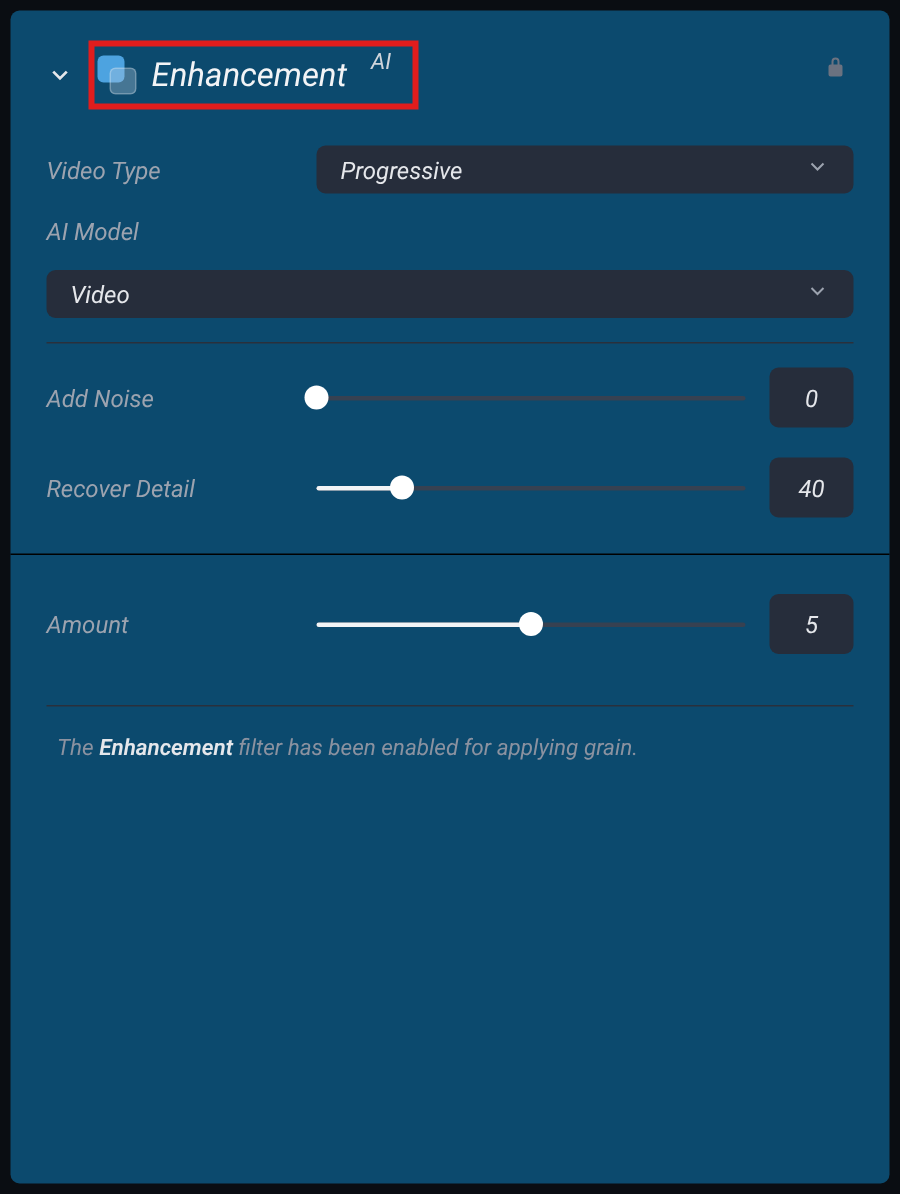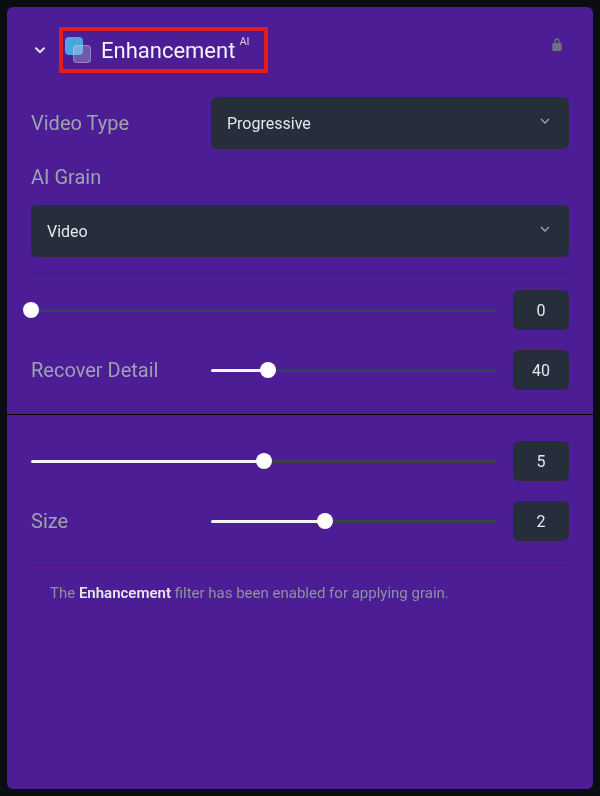--- a/index.html
+++ b/index.html
@@ -8,23 +8,24 @@
     height: 796px;
     background: #0a0d12;
     font-family: -apple-system, BlinkMacSystemFont, "Segoe UI", Roboto, sans-serif;
     color: #9ca3af;
     overflow: hidden;
   }
   .container {
     width: 586px;
     height: 782px;
     margin: 7px;
-    background: #4c1d95;
+    background: #0c4a6e;
     border-radius: 6px;
     padding: 0;
+    font-style: italic;
   }
   .section {
     padding: 20px 24px 14px 24px;
   }
   .sec-header {
     display: flex;
     align-items: center;
     margin-bottom: 24px;
     position: relative;
   }
@@ -42,22 +43,22 @@
     margin-left: -4px;
   }
   .title-text {
     color: #f3f4f6;
     font-size: 22px;
     font-weight: 400;
     margin-left: 10px;
   }
   .ai-sup {
     color: #d1d5db;
-    font-size: 11px;
-    margin-left: 4px;
+    font-size: 15px;
+    margin-left: 16px;
     position: relative;
     top: -9px;
   }
   .icon-stack {
     position: relative;
     width: 26px;
     height: 26px;
     display: inline-block;
   }
   .sq1, .sq2 { position: absolute; border-radius: 4px; }
@@ -90,26 +91,26 @@
     border-radius: 10px;
     top: 2px; right: 2px;
   }
   .row {
     display: flex;
     align-items: center;
     margin-bottom: 16px;
   }
   .label {
     width: 180px;
-    font-size: 20px;
+    font-size: 16px;
     color: #9ca3af;
   }
   .select {
     flex: 1;
-    height: 52px;
+    height: 32px;
     background: #262d3b;
     border-radius: 6px;
     display: flex;
     align-items: center;
     padding: 0 16px;
     color: #e5e7eb;
     font-size: 16px;
     cursor: pointer;
     position: relative;
   }
@@ -174,21 +175,20 @@
   }
   .sec-divider {
     height: 1px;
     background: #000;
     margin: 0;
   }
   .footer {
     padding: 4px 24px 18px 31px;
     color: #8b92a0;
     font-size: 15px;
-    margin-left: 12px;
   }
   .footer .bold { color: #e5e7eb; font-weight: 600; }
   .footer-divider {
     height: 1px;
     background: #2a303c;
     margin: 0 24px 14px 24px;
   }
 </style>
 </head>
 <body>
@@ -221,35 +221,36 @@
       <div class="label">Video Type</div>
       <div class="select">
         <span>Progressive</span>
         <span class="chev"><svg width="16" height="16" viewBox="0 0 24 24" fill="none" stroke="currentColor" stroke-width="2">
               <polyline points="6 9 12 15 18 9"></polyline>
             </svg></span>
       </div>
     </div>
 
     <div class="row">
-      <div class="label">AI Grain</div>
+      <div class="label">AI Model</div>
     </div>
 
     <div class="row">
       <div class="select">
         <span>Video</span>
         <span class="chev"><svg width="16" height="16" viewBox="0 0 24 24" fill="none" stroke="currentColor" stroke-width="2">
               <polyline points="6 9 12 15 18 9"></polyline>
             </svg></span>
       </div>
     </div>
 
     <div class="divider"></div>
 
     <div class="slider-row">
+      <div class="label">Add Noise</div>
       <div class="slider-track">
         <div class="track-bg"></div>
         <div class="track-fill" style="width:0%"></div>
         <div class="thumb" style="left:0%"></div>
       </div>
       <div class="value-box">0</div>
     </div>
 
     <div class="slider-row" style="margin-bottom:10px">
       <div class="label">Recover Detail</div>
@@ -260,37 +261,29 @@
       </div>
       <div class="value-box">40</div>
     </div>
   </div>
 
   <div class="sec-divider"></div>
 
   <div class="section" style="padding-top:26px">
 
     <div class="slider-row">
+      <div class="label">Amount</div>
       <div class="slider-track">
         <div class="track-bg"></div>
         <div class="track-fill" style="width:50%"></div>
         <div class="thumb" style="left:50%"></div>
       </div>
       <div class="value-box">5</div>
     </div>
 
-    <div class="slider-row" style="margin-bottom:10px">
-      <div class="label">Size</div>
-      <div class="slider-track">
-        <div class="track-bg"></div>
-        <div class="track-fill" style="width:40%"></div>
-        <div class="thumb" style="left:40%"></div>
-      </div>
-      <div class="value-box">2</div>
-    </div>
   </div>
 
   <div class="footer-divider"></div>
   <div class="footer">
     <span>The </span><span class="bold">Enhancement</span><span> filter has been enabled for applying grain.</span>
   </div>
 
 </div>
 
 </body></html>

